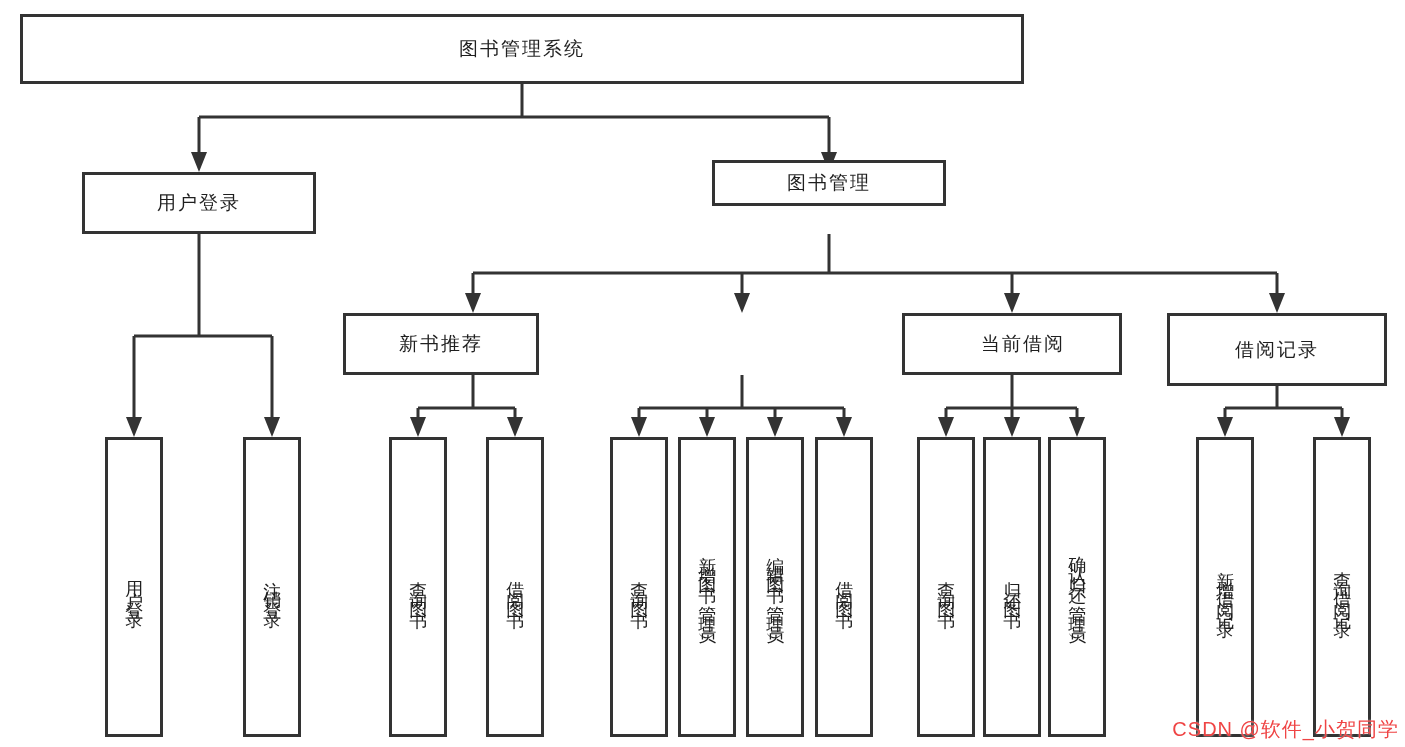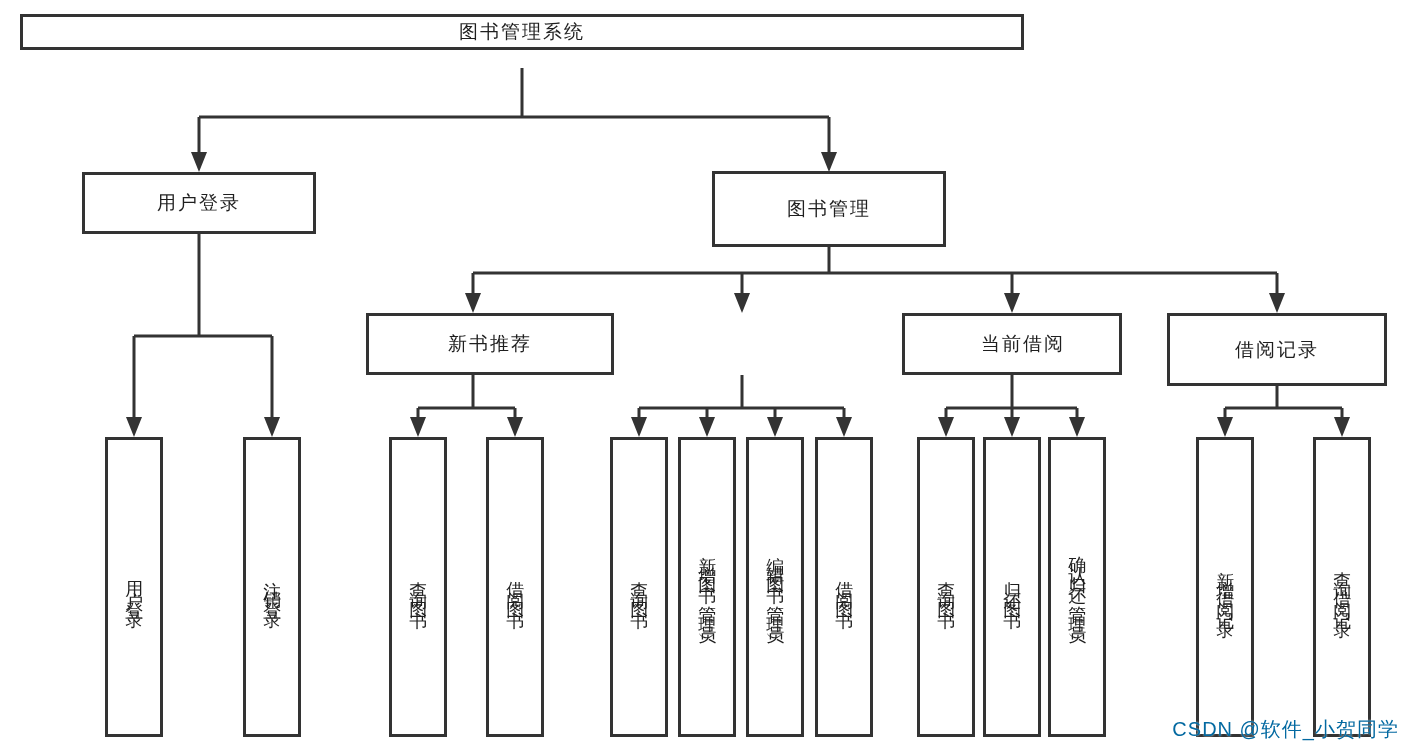--- a/index.html
+++ b/index.html
@@ -82,32 +82,32 @@
     <polygon points="699,417 715,417 707,437"></polygon>
     <polygon points="767,417 783,417 775,437"></polygon>
     <polygon points="836,417 852,417 844,437"></polygon>
     <polygon points="938,417 954,417 946,437"></polygon>
     <polygon points="1004,417 1020,417 1012,437"></polygon>
     <polygon points="1069,417 1085,417 1077,437"></polygon>
     <polygon points="1217,417 1233,417 1225,437"></polygon>
     <polygon points="1334,417 1350,417 1342,437"></polygon>
   </svg>
 
-  <div class="node" style="left:20px;top:14px;width:1004px;height:36px;">
+  <div class="node" style="left:20px;top:14px;width:1004px;height:70px;">
     <span class="hlabel">图书管理系统</span>
   </div>
 
   <div class="node" style="left:82px;top:172px;width:234px;height:62px;">
     <span class="hlabel">用户登录</span>
   </div>
-  <div class="node" style="left:712px;top:171px;width:234px;height:76px;">
+  <div class="node" style="left:712px;top:160px;width:234px;height:46px;">
     <span class="hlabel">图书管理</span>
   </div>
 
-  <div class="node" style="left:366px;top:313px;width:248px;height:62px;">
+  <div class="node" style="left:343px;top:313px;width:196px;height:62px;">
     <span class="hlabel">新书推荐</span>
   </div>
   <div class="node" style="left:902px;top:313px;width:220px;height:62px;padding-left:22px;">
     <span class="hlabel">当前借阅</span>
   </div>
   <div class="node" style="left:1167px;top:313px;width:220px;height:73px;">
     <span class="hlabel">借阅记录</span>
   </div>
 
   <div class="node" style="left:105px;top:437px;width:58px;height:300px;">
@@ -147,14 +147,14 @@
     <span class="vlabel">确认归还（管理员）</span>
   </div>
 
   <div class="node" style="left:1196px;top:437px;width:58px;height:300px;">
     <span class="vlabel">新增借阅记录</span>
   </div>
   <div class="node" style="left:1313px;top:437px;width:58px;height:300px;">
     <span class="vlabel">查询借阅记录</span>
   </div>
 
-  <div class="watermark" style="color: #0369a1;">CSDN @软件_小贺同学</div>
+  <div class="watermark" style="color: #ef4444;">CSDN @软件_小贺同学</div>
 </div>
 
 </body></html>

